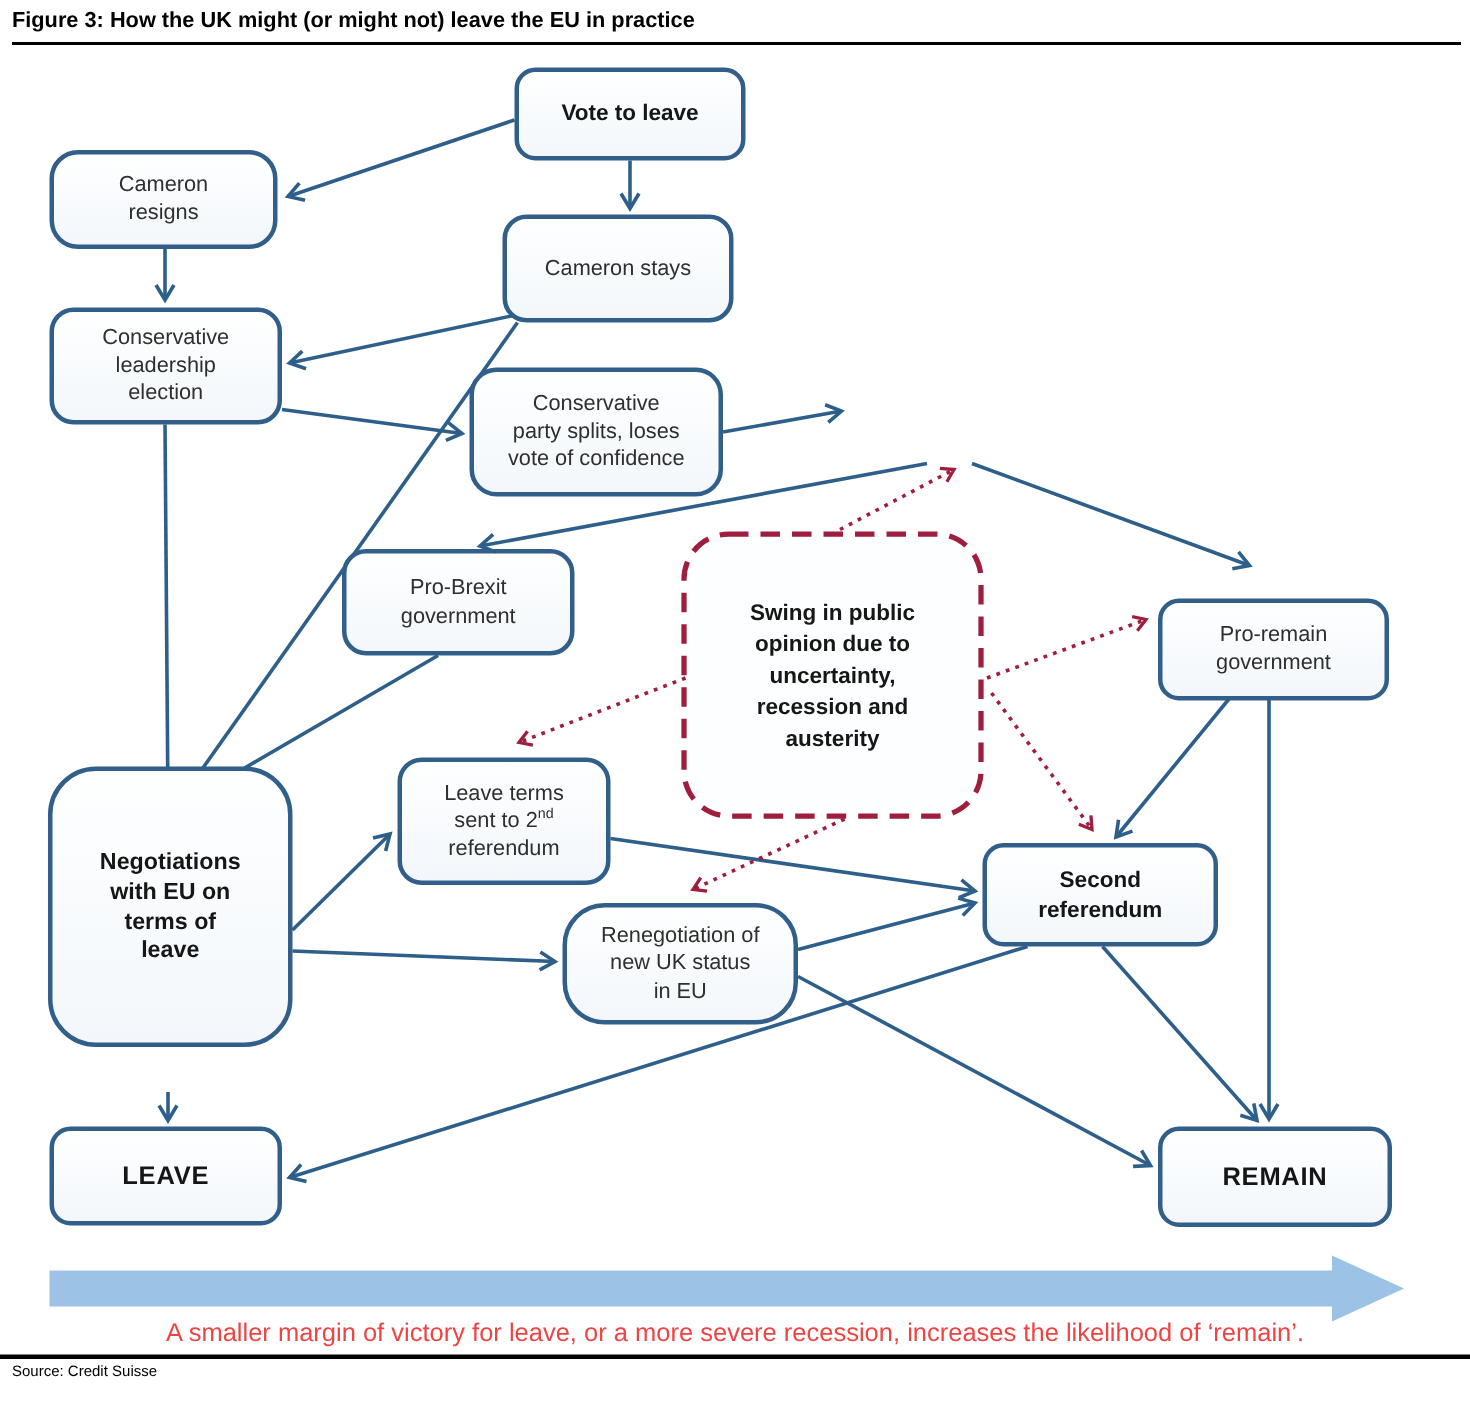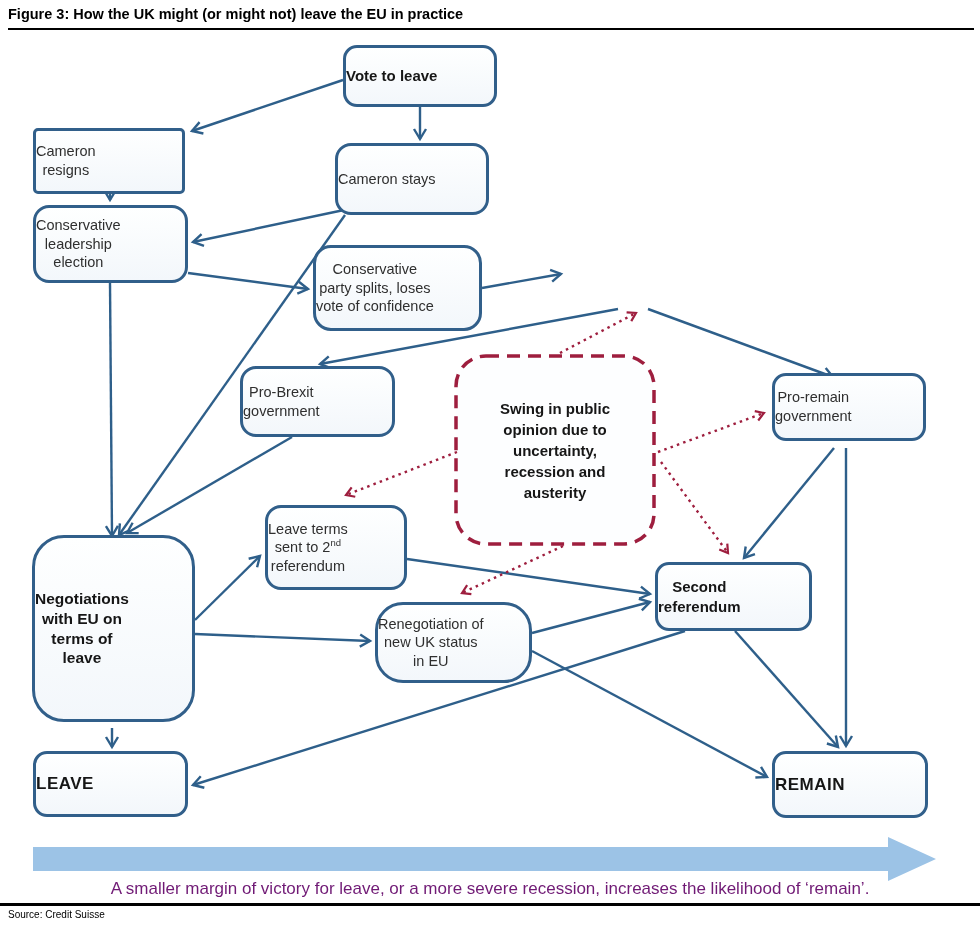--- a/index.html
+++ b/index.html
@@ -19,36 +19,36 @@
     white-space:nowrap;
   }
   .title-rule{position:absolute;left:8px;top:28px;width:966px;height:2px;background:#000;}
   svg.layer{position:absolute;left:0;top:0;width:980px;height:938px;}
   .arrow-solid{stroke:var(--arrow);stroke-width:2.4;fill:none;marker-end:url(#mBlue);}
   .arrow-dotted{stroke:var(--dotted-arrow);stroke-width:2.4;fill:none;
     stroke-dasharray:2.5 4.2;marker-end:url(#mRed);}
   .swing-rect{fill:#FDFEFF;stroke:var(--swing-border);stroke-width:3.5;stroke-dasharray:13 8;}
   .big-arrow{fill:var(--big-arrow);}
   .node{
-    position:absolute;box-sizing:border-box;display:flex;align-items:center;
+    position:absolute;box-sizing:border-box;display:flex;align-items:center;justify-content:center;
     text-align:center;white-space:pre-line;border:3px solid var(--box-border);
     background:linear-gradient(180deg,#FEFFFF 0%,#F3F7FB 100%);
     font-size:14.5px;line-height:1.28;color:#2f2f2f;
   }
   .node.bold{font-weight:bold;color:#161616;font-size:15px;}
   .node.big-label{font-weight:bold;color:#161616;font-size:17px;letter-spacing:.5px;}
   .swing-label{
     position:absolute;box-sizing:border-box;display:flex;align-items:center;justify-content:center;
     text-align:center;white-space:pre-line;font-weight:bold;color:#161616;
     font-size:15px;line-height:1.4;background:transparent;
   }
   sup{font-size:9.5px;line-height:0;vertical-align:super;}
   .caption{
     position:absolute;left:0;top:879px;width:980px;text-align:center;
-    font-size:17px;color:#701a75;
+    font-size:17px;color:#ef4444;
   }
   .source-rule{position:absolute;left:0;top:903px;width:980px;height:2.5px;background:#000;}
   .source{position:absolute;left:8px;top:909px;font-size:10px;color:#000;}
 </style>
 </head>
 <body>
 
 <div id="page">
 
   <div class="fig-title">Figure 3: How the UK might (or might not) leave the EU in practice</div>
@@ -91,42 +91,42 @@
     <line class="arrow-dotted" x1="560" y1="353" x2="636" y2="313"></line>
     <line class="arrow-dotted" x1="457" y1="452" x2="346" y2="495"></line>
     <line class="arrow-dotted" x1="563" y1="546" x2="462" y2="593"></line>
     <line class="arrow-dotted" x1="658" y1="452" x2="764" y2="413"></line>
     <line class="arrow-dotted" x1="661" y1="462" x2="728" y2="553"></line>
 
     <polygon class="big-arrow" points="33,847 888,847 888,837 936,859 888,881 888,871 33,871"></polygon>
   </svg>
 
   <div class="node bold" style="left:343px;top:45px;width:154px;height:62px;border-radius:14px;"><span>Vote to leave</span></div>
-  <div class="node" style="left:33px;top:100px;width:152px;height:66px;border-radius:5px;margin-top:28px;"><span>Cameron
+  <div class="node" style="left:33px;top:100px;width:152px;height:66px;border-radius:19px;"><span>Cameron
 resigns</span></div>
   <div class="node" style="left:335px;top:143px;width:154px;height:72px;border-radius:16px;"><span>Cameron stays</span></div>
   <div class="node" style="left:33px;top:205px;width:155px;height:78px;border-radius:16px;"><span>Conservative
 leadership
 election</span></div>
   <div class="node" style="left:313px;top:245px;width:169px;height:86px;border-radius:18px;"><span>Conservative
 party splits, loses
 vote of confidence</span></div>
-  <div class="node" style="left:240px;top:366px;width:155px;height:71px;border-radius:16px;"><span>Pro-Brexit
+  <div class="node" style="left:228px;top:366px;width:155px;height:71px;border-radius:16px;"><span>Pro-Brexit
 government</span></div>
-  <div class="node" style="left:772px;top:373px;width:154px;height:68px;border-radius:14px;"><span>Pro-remain
+  <div class="node" style="left:772px;top:399px;width:154px;height:68px;border-radius:14px;"><span>Pro-remain
 government</span></div>
   <div class="node" style="left:265px;top:505px;width:142px;height:85px;border-radius:16px;"><span><span>Leave terms
 sent to 2</span><sup>nd</sup><span>
 referendum</span></span></div>
   <div class="node" style="left:375px;top:602px;width:157px;height:81px;border-radius:28px;"><span>Renegotiation of
 new UK status
 in EU</span></div>
   <div class="node bold" style="left:655px;top:562px;width:157px;height:69px;border-radius:14px;"><span>Second
 referendum</span></div>
-  <div class="node bold" style="left:32px;top:535px;width:163px;height:187px;border-radius:32px;font-size:15.5px;"><span>Negotiations
+  <div class="node bold" style="left:32px;top:511px;width:163px;height:187px;border-radius:32px;font-size:15.5px;"><span>Negotiations
 with EU on
 terms of
 leave</span></div>
   <div class="node big-label" style="left:33px;top:751px;width:155px;height:66px;border-radius:14px;"><span>LEAVE</span></div>
   <div class="node big-label" style="left:772px;top:751px;width:156px;height:67px;border-radius:14px;"><span>REMAIN</span></div>
 
   <div class="swing-label" style="left:460px;top:360px;width:190px;height:180px;"><span>Swing in public
 opinion due to
 uncertainty,
 recession and

